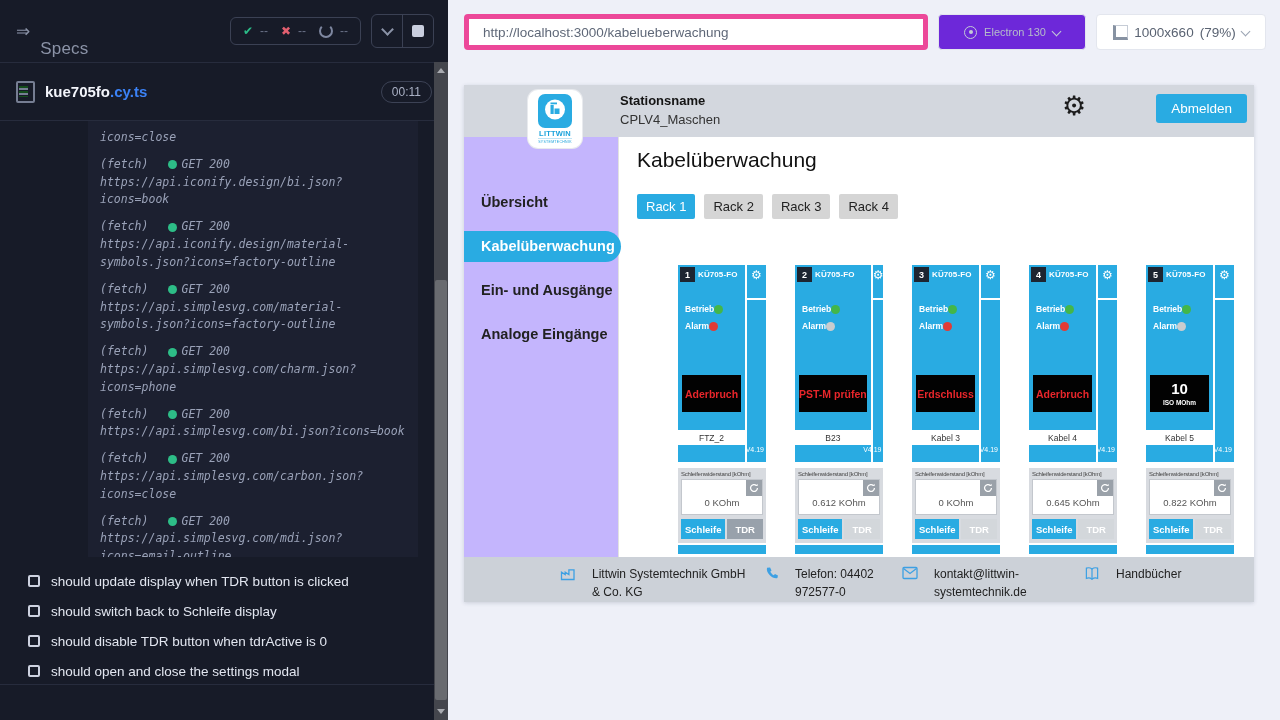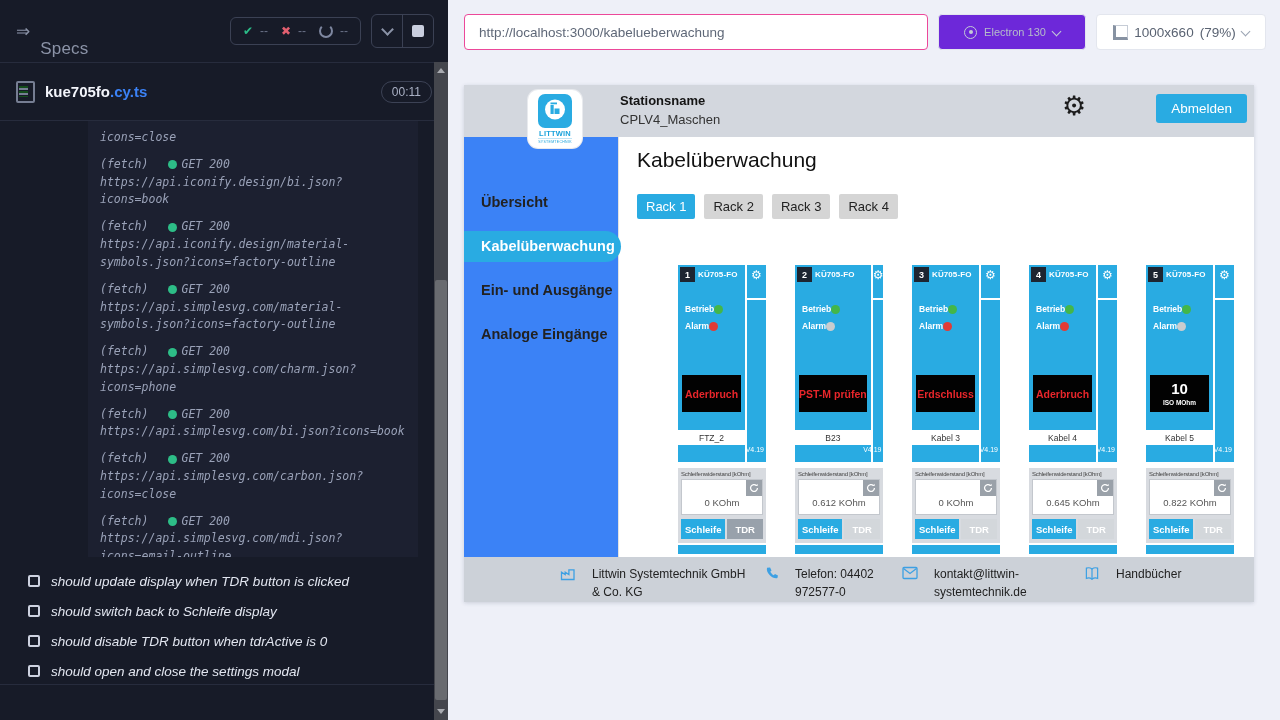--- a/index.html
+++ b/index.html
@@ -32,32 +32,32 @@
   .spec-ext{color:#3b82f6;font-size:15px;font-weight:bold;}
   .spec-timer{margin-left:auto;border:1px solid #3c4255;border-radius:12px;padding:3px 10px;color:#aab1c5;font-size:12px;}
   .log-box{position:absolute;left:88px;top:121px;width:330px;height:436px;background:#1c2030;
     padding:8px 12px 8px 12px;box-sizing:border-box;overflow:hidden;
     font-family:"DejaVu Sans Mono",monospace;font-style:italic;font-size:11.5px;color:#9aa2b8;line-height:1.55;}
   .log-entry{margin-bottom:9px;}
   .log-meta{display:flex;align-items:center;}
   .log-prefix{margin-right:20px;}
   .log-dot{width:9px;height:9px;border-radius:50%;background:#2dbd87;display:inline-block;margin-right:4px;}
   .log-url{overflow-wrap:anywhere;word-break:break-word;}
-  .tests{position:absolute;left:0;top:566px;width:434px;font-style:italic;}
+  .tests{position:absolute;left:0;top:566px;width:434px;}
   .test-item{display:flex;align-items:center;gap:11px;padding:6px 16px 6px 28px;color:#e2e6f0;font-size:13.5px;height:18px;cursor:pointer;}
   .test-box{width:8px;height:8px;border:2px solid #cdd2e0;border-radius:2px;flex:0 0 auto;}
   .tests-divider{position:absolute;left:0;top:684px;width:434px;height:0;border-top:1px solid #272c3d;}
   
   .lp-scroll{position:absolute;left:434px;top:62px;width:14px;height:658px;background:#44464d;}
   .lp-thumb{position:absolute;left:1px;top:218px;width:12px;height:420px;background:#696b70;border-radius:2px;}
   .sb-arrow{position:absolute;left:3px;width:0;height:0;border-left:4px solid transparent;border-right:4px solid transparent;}
   .sb-up{top:6px;border-bottom:5px solid #a9abb1;}
   .sb-down{bottom:6px;border-top:5px solid #a9abb1;}
   
-  .url-bar{position:absolute;left:464px;top:14px;width:464px;height:36px;background:#fff;border:1px solid #ec4899;border-radius:4px;
+  .url-bar{position:absolute;left:464px;top:14px;width:464px;height:36px;background:#fff;border:5px solid #ec4899;border-radius:4px;
     box-sizing:border-box;display:flex;align-items:center;padding:0 14px;color:#5f6878;font-size:13.5px;}
   .browser-select{position:absolute;left:938px;top:14px;width:148px;height:36px;background:#6d28d9;border:1px solid #e3e6ee;border-radius:4px;
     box-sizing:border-box;display:flex;align-items:center;justify-content:center;gap:7px;color:#b6bdc9;font-size:11px;cursor:pointer;}
   .atom-icon{width:11px;height:11px;border:1.5px solid #c3cad6;border-radius:50%;position:relative;}
   .atom-icon::after{content:"";position:absolute;left:3.5px;top:3.5px;width:4px;height:4px;border-radius:50%;background:#c3cad6;}
   .chev-light{width:6px;height:6px;border-right:1.5px solid #c3cad6;border-bottom:1.5px solid #c3cad6;transform:rotate(45deg);margin-top:-2px;}
   .viewport-box{position:absolute;left:1096px;top:14px;width:170px;height:36px;background:#fff;border:1px solid #e3e6ee;border-radius:4px;
     box-sizing:border-box;display:flex;align-items:center;justify-content:center;gap:6px;color:#5a6372;font-size:13.5px;cursor:pointer;}
   .ruler-icon{width:11px;height:11px;border-left:3px solid #8792a2;border-bottom:3px solid #8792a2;border-top:1px solid #c6ccd6;border-right:1px solid #c6ccd6;}
   .chev-mid{width:6px;height:6px;border-right:1.5px solid #9aa3b2;border-bottom:1.5px solid #9aa3b2;transform:rotate(45deg);margin-top:-2px;}
@@ -67,21 +67,21 @@
   .logo{position:absolute;left:64px;top:5px;width:54px;height:58px;background:#fff;border-radius:10px;z-index:3;
     display:flex;flex-direction:column;align-items:center;padding-top:4px;box-sizing:border-box;box-shadow:0 0 0 1px #e8eaee;}
   .logo-text{color:#1aa2db;font-weight:bold;font-size:7.5px;letter-spacing:.2px;margin-top:1px;}
   .logo-sub{color:#1aa2db;font-size:3.5px;letter-spacing:.3px;border-top:1px solid #bfe4f5;padding-top:1px;}
   .station{position:absolute;left:156px;top:7px;line-height:1.45;}
   .station-label{font-weight:bold;font-size:13px;color:#141414;}
   .station-name{font-size:13px;color:#333;}
   .app-gear{position:absolute;left:598px;top:8px;font-size:27px;color:#1c1c1c;cursor:pointer;line-height:1;}
   .logout-btn{position:absolute;right:7px;top:9px;background:#29abe2;color:#fff;font-size:13.5px;
     padding:7px 15px;border-radius:3px;border:none;cursor:pointer;font-family:inherit;}
-  .sidebar{position:absolute;left:0;top:52px;bottom:45px;width:155px;background:#3b82f6;border-right:1px solid #e2e2e2;box-sizing:border-box;padding-top:50px;}
+  .sidebar{position:absolute;left:0;top:52px;bottom:45px;width:155px;background:#c4b5fd;border-right:1px solid #e2e2e2;box-sizing:border-box;padding-top:50px;}
   .nav-item{height:31px;line-height:31px;padding-left:17px;margin-bottom:13px;font-weight:bold;font-size:14.5px;color:#222;cursor:pointer;white-space:nowrap;}
   .nav-item.active{background:#29abe2;color:#fff;border-radius:0 17px 17px 0;width:157px;box-sizing:border-box;}
   .main-title{position:absolute;left:173px;top:63px;font-size:21px;font-weight:500;color:#111;}
   .racks{position:absolute;left:173px;top:109px;display:flex;gap:9px;}
   .rack-btn{background:#d5d5d5;color:#222;font-size:13px;padding:5px 9px;border-radius:2px;cursor:pointer;}
   .rack-btn.active{background:#29abe2;color:#fff;}
   .cards-row{position:absolute;left:214px;top:180px;display:flex;gap:29px;}
   .card{width:88px;flex:0 0 auto;}
   .card-top{display:flex;gap:2px;background:#fff;height:197px;}
   .ct-main{flex:1;background:#29abe2;display:flex;flex-direction:column;padding-bottom:17px;box-sizing:border-box;}

